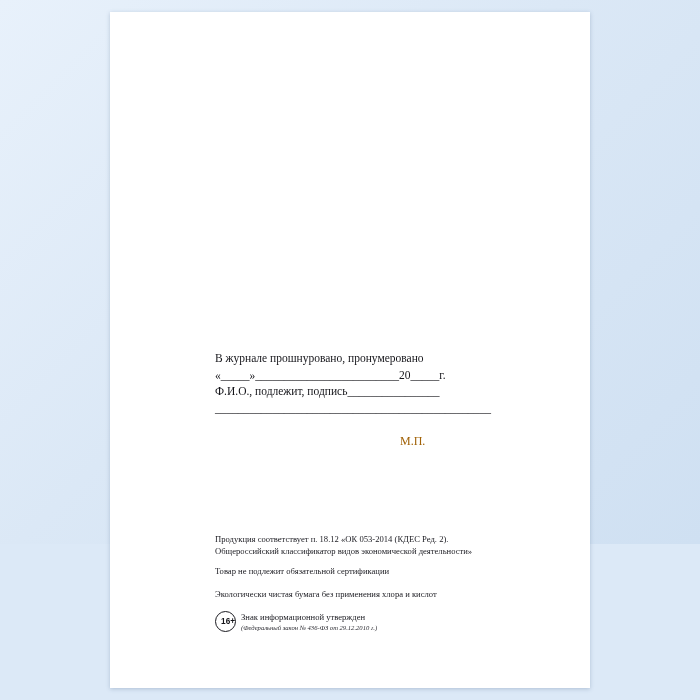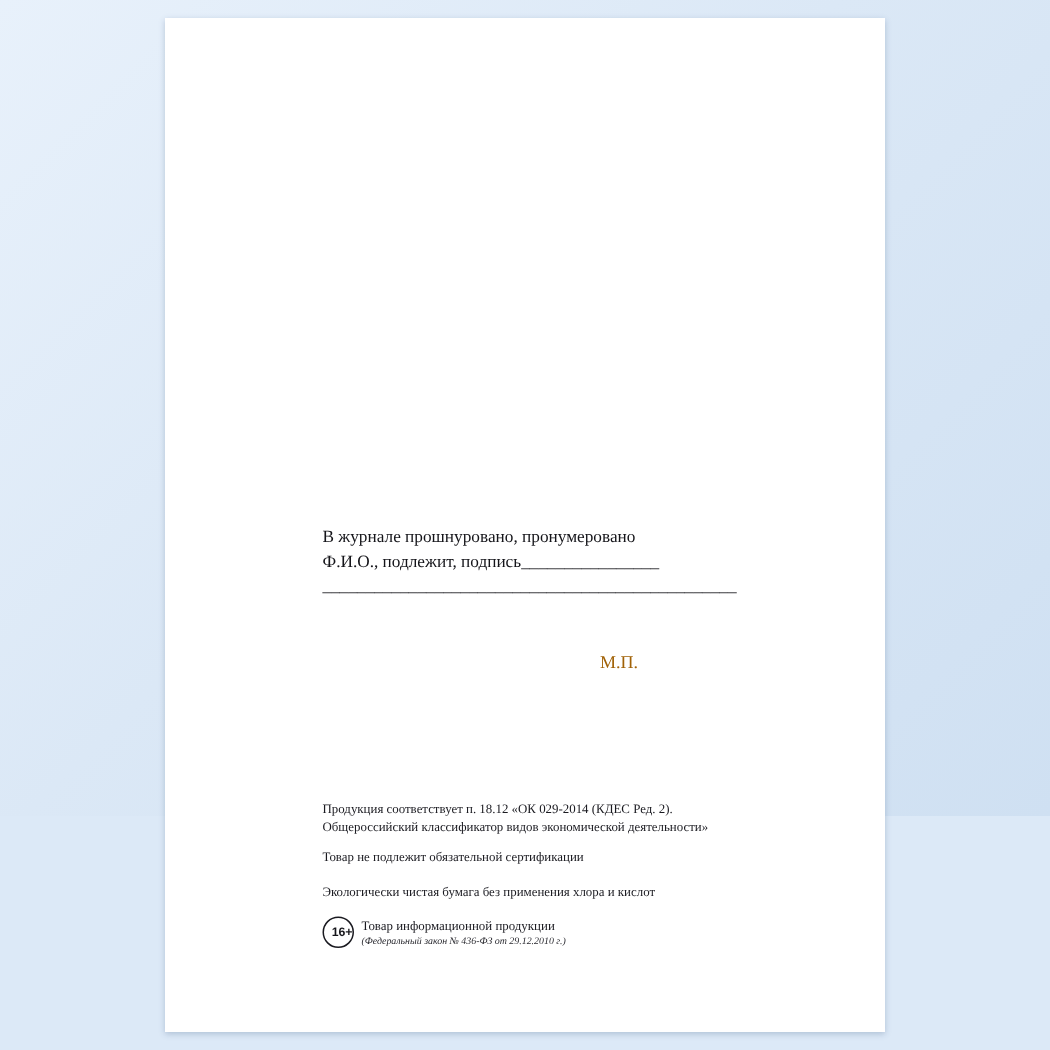--- a/index.html
+++ b/index.html
@@ -106,35 +106,36 @@
   }
 </style>
 </head>
 <body>
 
 <div class="stage">
   <div class="page">
 
     <div class="block-sign">
       <div class="line">В журнале прошнуровано, пронумеровано</div>
+      <div class="line">«_____»_________________________20_____г.</div>
       <div class="line">Ф.И.О., подлежит, подпись________________</div>
       <div class="line">________________________________________________</div>
     </div>
 
     <div class="mp">М.П.</div>
 
     <div class="footer">
       <div class="para">
-        <div>Продукция соответствует п. 18.12 «ОК 029-2014 (КДЕС Ред. 2).</div>
+        <div>Продукция соответствует п. 18.12 «ОК 053-2014 (КДЕС Ред. 2).</div>
         <div>Общероссийский классификатор видов экономической деятельности»</div>
       </div>
       <div class="single">Товар не подлежит обязательной сертификации</div>
       <div class="single">Экологически чистая бумага без применения хлора и кислот</div>
 
       <div class="info-row">
         <div class="age-badge">16+</div>
-        <div class="info-text">Товар информационной продукции</div>
+        <div class="info-text">Знак информационной утвержден</div>
         <div class="info-sub">(Федеральный закон № 436-ФЗ от 29.12.2010 г.)</div>
       </div>
     </div>
 
   </div>
 </div>
 
 </body></html>

